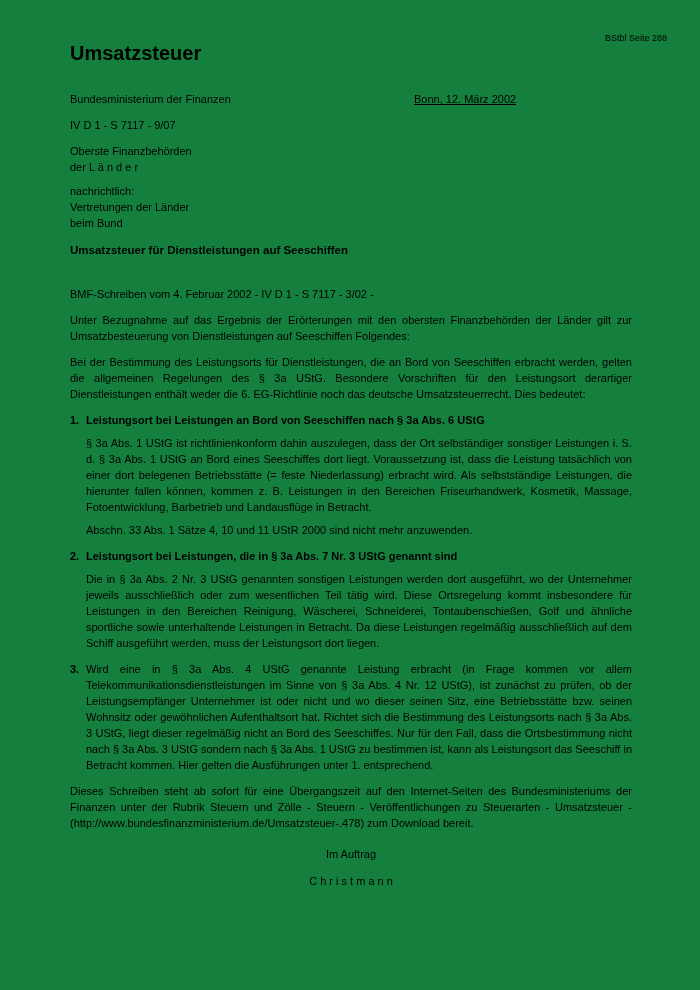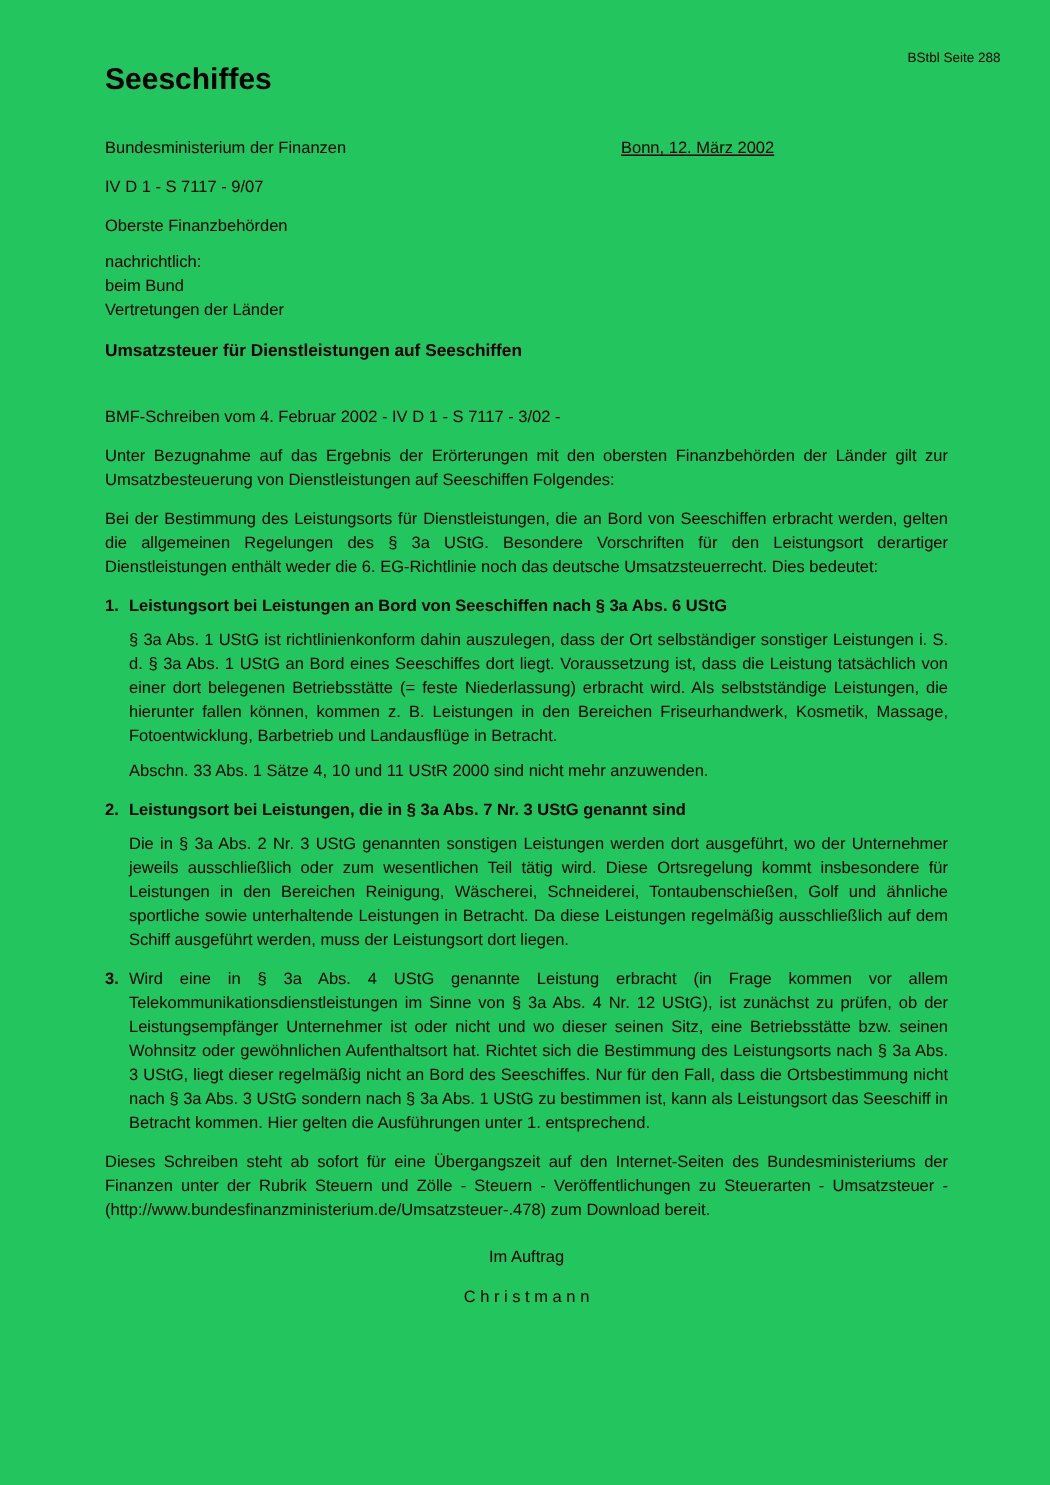--- a/index.html
+++ b/index.html
@@ -6,21 +6,21 @@
   html,body { background:#ffffff; }
   body {
     font-family:"Liberation Sans", sans-serif;
     color:#000000;
     -webkit-font-smoothing:antialiased;
   }
   .page {
     position:relative;
     width:700px;
     height:990px;
-    background:#22c55e;
+    background:#15803d;
     overflow:hidden;
   }
   .page-ref {
     position:absolute;
     top:33px;
     right:33px;
     font-size:9px;
     color:#000;
   }
   .doc-title {
@@ -85,39 +85,40 @@
     text-align:center;
   }
 </style>
 </head>
 <body>
 
 <div class="page">
 
   <div class="page-ref">BStbl Seite 288</div>
 
-  <h1 class="doc-title">Seeschiffes</h1>
+  <h1 class="doc-title">Umsatzsteuer</h1>
 
   <div class="content">
 
     <div class="sender-row">
       <span>Bundesministerium der Finanzen</span>
       <span class="date">Bonn, 12. März 2002</span>
     </div>
 
     <div class="block">IV D 1 - S 7117 - 9/07</div>
 
     <div class="block">
       <div>Oberste Finanzbehörden</div>
+      <div>der L ä n d e r</div>
     </div>
 
     <div class="block-sm">
       <div>nachrichtlich:</div>
+      <div>Vertretungen der Länder</div>
       <div>beim Bund</div>
-      <div>Vertretungen der Länder</div>
     </div>
 
     <div class="subject">Umsatzsteuer für Dienstleistungen auf Seeschiffen</div>
 
     <div class="ref-line">BMF-Schreiben vom 4. Februar 2002 - IV D 1 - S 7117 - 3/02 -</div>
 
     <p class="body">Unter Bezugnahme auf das Ergebnis der Erörterungen mit den obersten Finanzbehörden der Länder gilt zur Umsatzbesteuerung von Dienstleistungen auf Seeschiffen Folgendes:</p>
     <p class="body">Bei der Bestimmung des Leistungsorts für Dienstleistungen, die an Bord von Seeschiffen erbracht werden, gelten die allgemeinen Regelungen des § 3a UStG. Besondere Vorschriften für den Leistungsort derartiger Dienstleistungen enthält weder die 6. EG-Richtlinie noch das deutsche Umsatzsteuerrecht. Dies bedeutet:</p>
 
     <div class="item">

